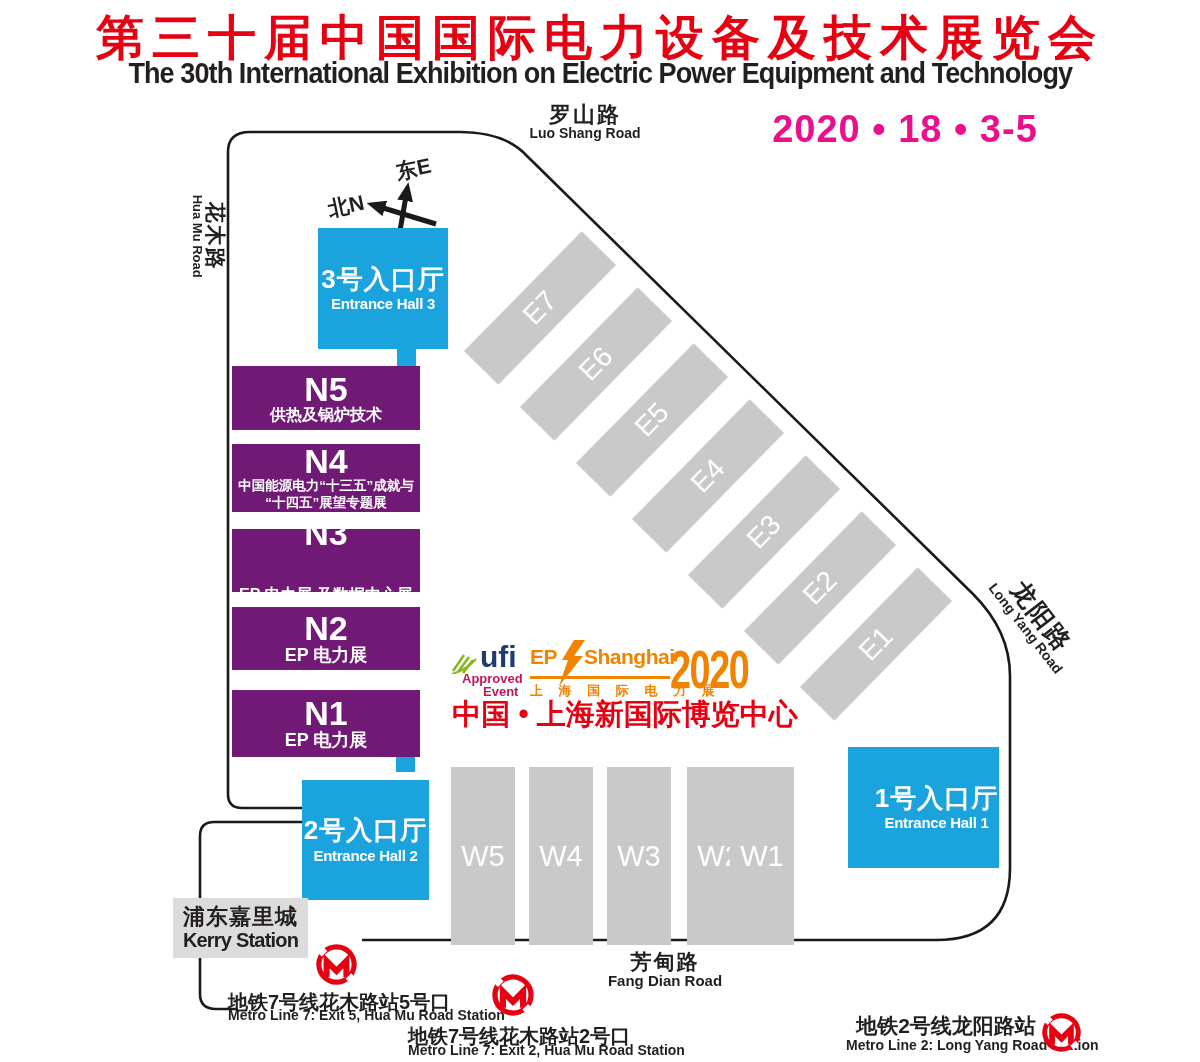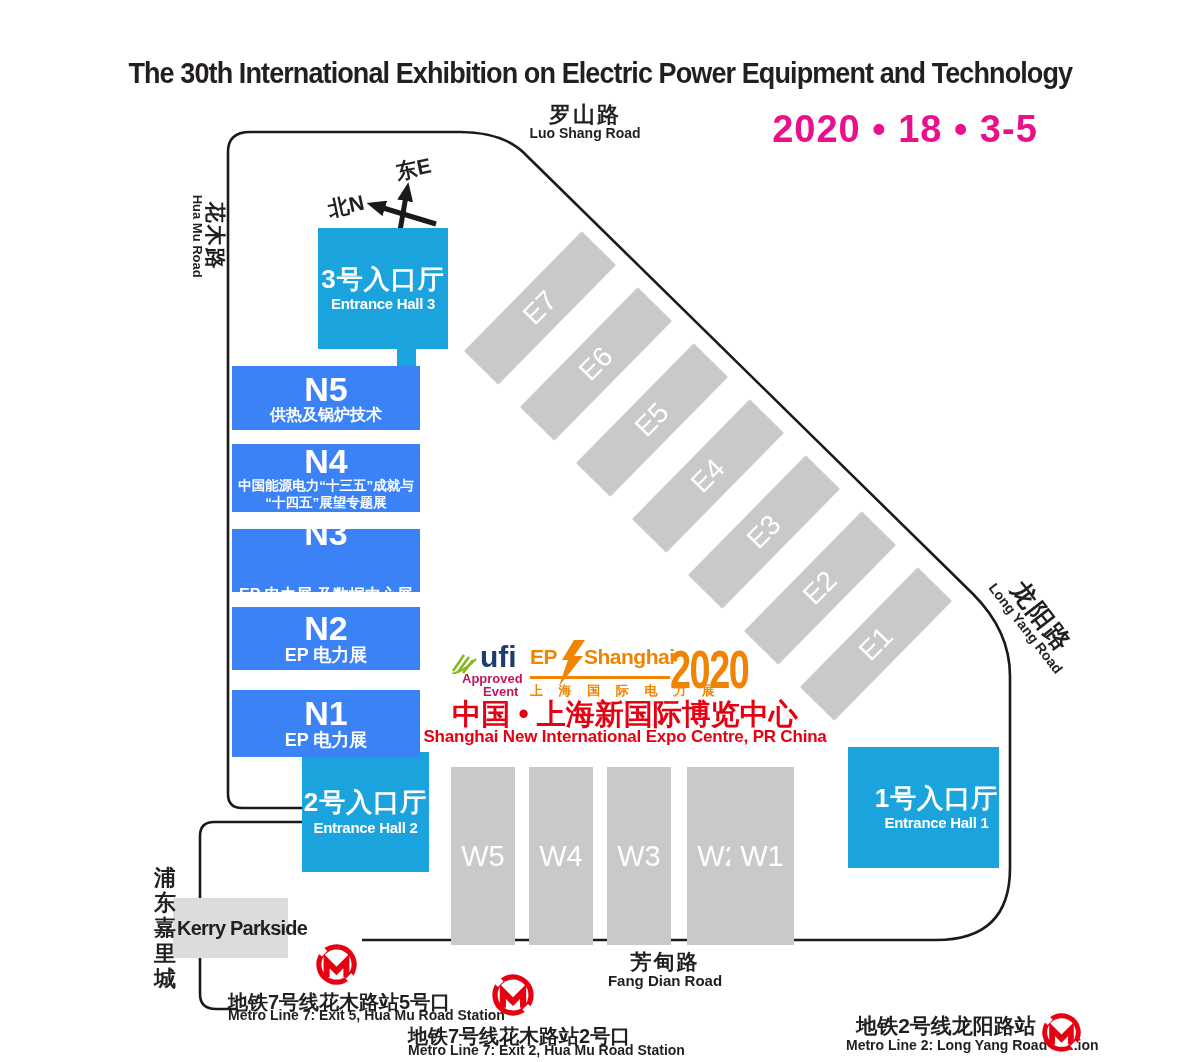--- a/index.html
+++ b/index.html
@@ -14,39 +14,39 @@
   .date{left:745px;top:108px;width:320px;text-align:center;color:#ea108b;font-size:38px;font-weight:900;letter-spacing:1px;white-space:nowrap;}
   
   .road-cn{font-weight:900;font-size:22px;letter-spacing:2px;line-height:1.05;}
   .road-en{font-weight:700;font-size:14px;letter-spacing:0;line-height:1.1;}
   .road{white-space:nowrap;text-align:center;}
   
   .hall-e{width:168px;height:48px;background:#c9c9c9;color:#fff;font-size:28px;font-weight:400;
           display:flex;align-items:center;justify-content:center;transform:rotate(-45.5deg);}
   .hall-w{width:64px;height:178px;background:#c9c9c9;color:#fff;font-size:29px;font-weight:400;
           display:flex;align-items:center;justify-content:center;}
-  .hall-n{left:232px;width:188px;background:#3b82f6;color:#fff;display:flex;flex-direction:column;
+  .hall-n{left:232px;width:188px;background:#701a75;color:#fff;display:flex;flex-direction:column;
           align-items:center;justify-content:center;line-height:1.15;}
   .n-id{font-size:34px;font-weight:900;line-height:1;}
   .n-sub{font-size:16px;font-weight:700;}
   .n-sub-sm{font-size:13.5px;font-weight:700;line-height:1.25;}
   .entrance{background:#1aa3dc;color:#fff;display:flex;flex-direction:column;align-items:center;justify-content:center;line-height:1.2;}
   .ent-cn{font-size:26px;font-weight:900;letter-spacing:1px;}
   .ent-en{font-size:15px;font-weight:700;letter-spacing:-0.3px;}
   .tab{background:#1aa3dc;}
   
   .ufi-name{color:#1e3c6e;font-size:30px;font-weight:900;line-height:1;}
   .ufi-small{color:#be185d;font-size:13px;font-weight:700;line-height:1;}
   .ep-word{color:#f08300;font-size:21px;font-weight:900;line-height:1;letter-spacing:-0.5px;}
   .ep-cn{color:#f08300;font-size:13px;font-weight:700;letter-spacing:6px;white-space:nowrap;}
   .ep-year{color:#f08300;font-size:54px;font-weight:900;transform:scaleX(.7);transform-origin:left top;letter-spacing:-2px;line-height:1;}
   .venue-cn{left:390px;top:695px;width:470px;text-align:center;color:#e60012;font-size:29px;font-weight:900;white-space:nowrap;}
   .venue-en{left:390px;top:727px;width:470px;text-align:center;color:#e60012;font-size:17px;font-weight:900;white-space:nowrap;letter-spacing:-0.2px;}
   
-  .kerry{left:173px;top:898px;width:115px;height:60px;background:#dcdcdc;display:flex;flex-direction:row;
+  .kerry{left:173px;top:898px;width:135px;height:60px;background:#dcdcdc;display:flex;flex-direction:column;
          align-items:center;justify-content:center;line-height:1.15;}
   .kerry-cn{font-size:22px;font-weight:900;letter-spacing:1px;}
   .kerry-en{font-size:20px;font-weight:700;letter-spacing:-0.8px;white-space:nowrap;}
   .metro-cn{font-size:20px;font-weight:900;white-space:nowrap;}
   .metro-en{font-size:14px;font-weight:700;white-space:nowrap;}
 </style>
 </head>
 <body>
 
 <div id="stage">
@@ -65,20 +65,21 @@
       </g>
     </defs>
     <path d="M 303 808 L 242 808 Q 228 808 228 794 L 228 152 Q 228 132 250 132 L 460 132 Q 505 132 527 156 L 973 594 Q 1010 631 1010 676 L 1010 868 Q 1010 940 936 940 L 362 940" fill="none" stroke="#1a1a1a" stroke-width="2.6" stroke-linejoin="round"></path>
     <path d="M 303 822 L 214 822 Q 200 822 200 836 L 200 994 Q 200 1009 216 1009 L 238 1009" fill="none" stroke="#1a1a1a" stroke-width="2.6" stroke-linejoin="round"></path>
     <g>
       <line x1="397" y1="248" x2="406" y2="196" stroke="#1a1a1a" stroke-width="5" marker-end="url(#ah)"></line>
       <line x1="436" y1="224" x2="380" y2="207" stroke="#1a1a1a" stroke-width="5" marker-end="url(#ah)"></line>
     </g>
   </svg>
 
+  <div class="abs title-cn">第三十届中国国际电力设备及技术展览会</div>
   <div class="abs title-en"><span>The 30th International Exhibition on Electric Power Equipment and Technology</span></div>
   <div class="abs date">2020 • 18 • 3-5</div>
 
   <div class="abs" style="left:396px;top:155px;font-size:21px;font-weight:700;transform:rotate(-12deg);">东E</div>
   <div class="abs" style="left:328px;top:192px;font-size:21px;font-weight:700;transform:rotate(-12deg);">北N</div>
 
   <div class="abs road" style="left:500px;top:103px;width:170px;">
     <div class="road-cn">罗山路</div>
     <div class="road-en">Luo Shang Road</div>
   </div>
@@ -94,21 +95,21 @@
     <div class="road-cn" style="font-size:21px;">芳甸路</div>
     <div class="road-en" style="font-size:15px;">Fang Dian Road</div>
   </div>
 
   <div class="abs tab" style="left:397px;top:345px;width:19px;height:24px;"></div>
   <div class="abs entrance" style="left:318px;top:228px;width:130px;height:121px;">
     <div class="ent-cn">3号入口厅</div>
     <div class="ent-en">Entrance Hall 3</div>
   </div>
   <div class="abs tab" style="left:396px;top:754px;width:19px;height:18px;"></div>
-  <div class="abs entrance" style="left:302px;top:752px;width:127px;height:120px;">
+  <div class="abs entrance" style="left:302px;top:780px;width:127px;height:120px;">
     <div class="ent-cn">2号入口厅</div>
     <div class="ent-en">Entrance Hall 2</div>
   </div>
   <div class="abs entrance" style="left:848px;top:747px;width:125px;height:121px;padding-left:26px;">
     <div class="ent-cn">1号入口厅</div>
     <div class="ent-en">Entrance Hall 1</div>
   </div>
 
   <div class="abs hall-n" style="top:366px;height:64px;">
     <div class="n-id">N5</div>
@@ -163,25 +164,24 @@
     <svg class="abs" style="left:29px;top:0;" width="26" height="48" viewBox="0 0 26 48">
       <polygon points="15,0 3,20 9,20 0,46 24,16 15,16 26,0" fill="#f08300"></polygon>
     </svg>
     <div class="abs ep-word" style="left:54px;top:6px;">Shanghai</div>
     <div class="abs" style="left:0;top:36px;width:140px;height:3px;background:#f08300;"></div>
     <div class="abs ep-cn" style="left:0;top:42px;">上 海 国 际 电 力 展</div>
     <div class="abs ep-year" style="left:140px;top:2px;">2020</div>
   </div>
 
   <div class="abs venue-cn">中国 • 上海新国际博览中心</div>
-  <div class="abs venue-en">Shanghai New International Expo Centre, PR China</div>
 
   <div class="abs kerry">
     <div class="kerry-cn">浦东嘉里城</div>
-    <div class="kerry-en">Kerry Parkside</div>
+    <div class="kerry-en">Kerry Station</div>
   </div>
 
   <svg class="abs" style="left:315px;top:943px;" width="43" height="43" viewBox="0 0 100 100">
       <use href="#metro-sym"></use>
     </svg>
   <div class="abs metro-cn ctr" style="left:228px;top:989px;width:220px;">地铁7号线花木路站5号口</div>
   <div class="abs metro-en ctr" style="left:228px;top:1007px;width:220px;">Metro Line 7: Exit 5, Hua Mu Road Station</div>
 
   <svg class="abs" style="left:491px;top:973px;" width="44" height="44" viewBox="0 0 100 100">
       <use href="#metro-sym"></use>

